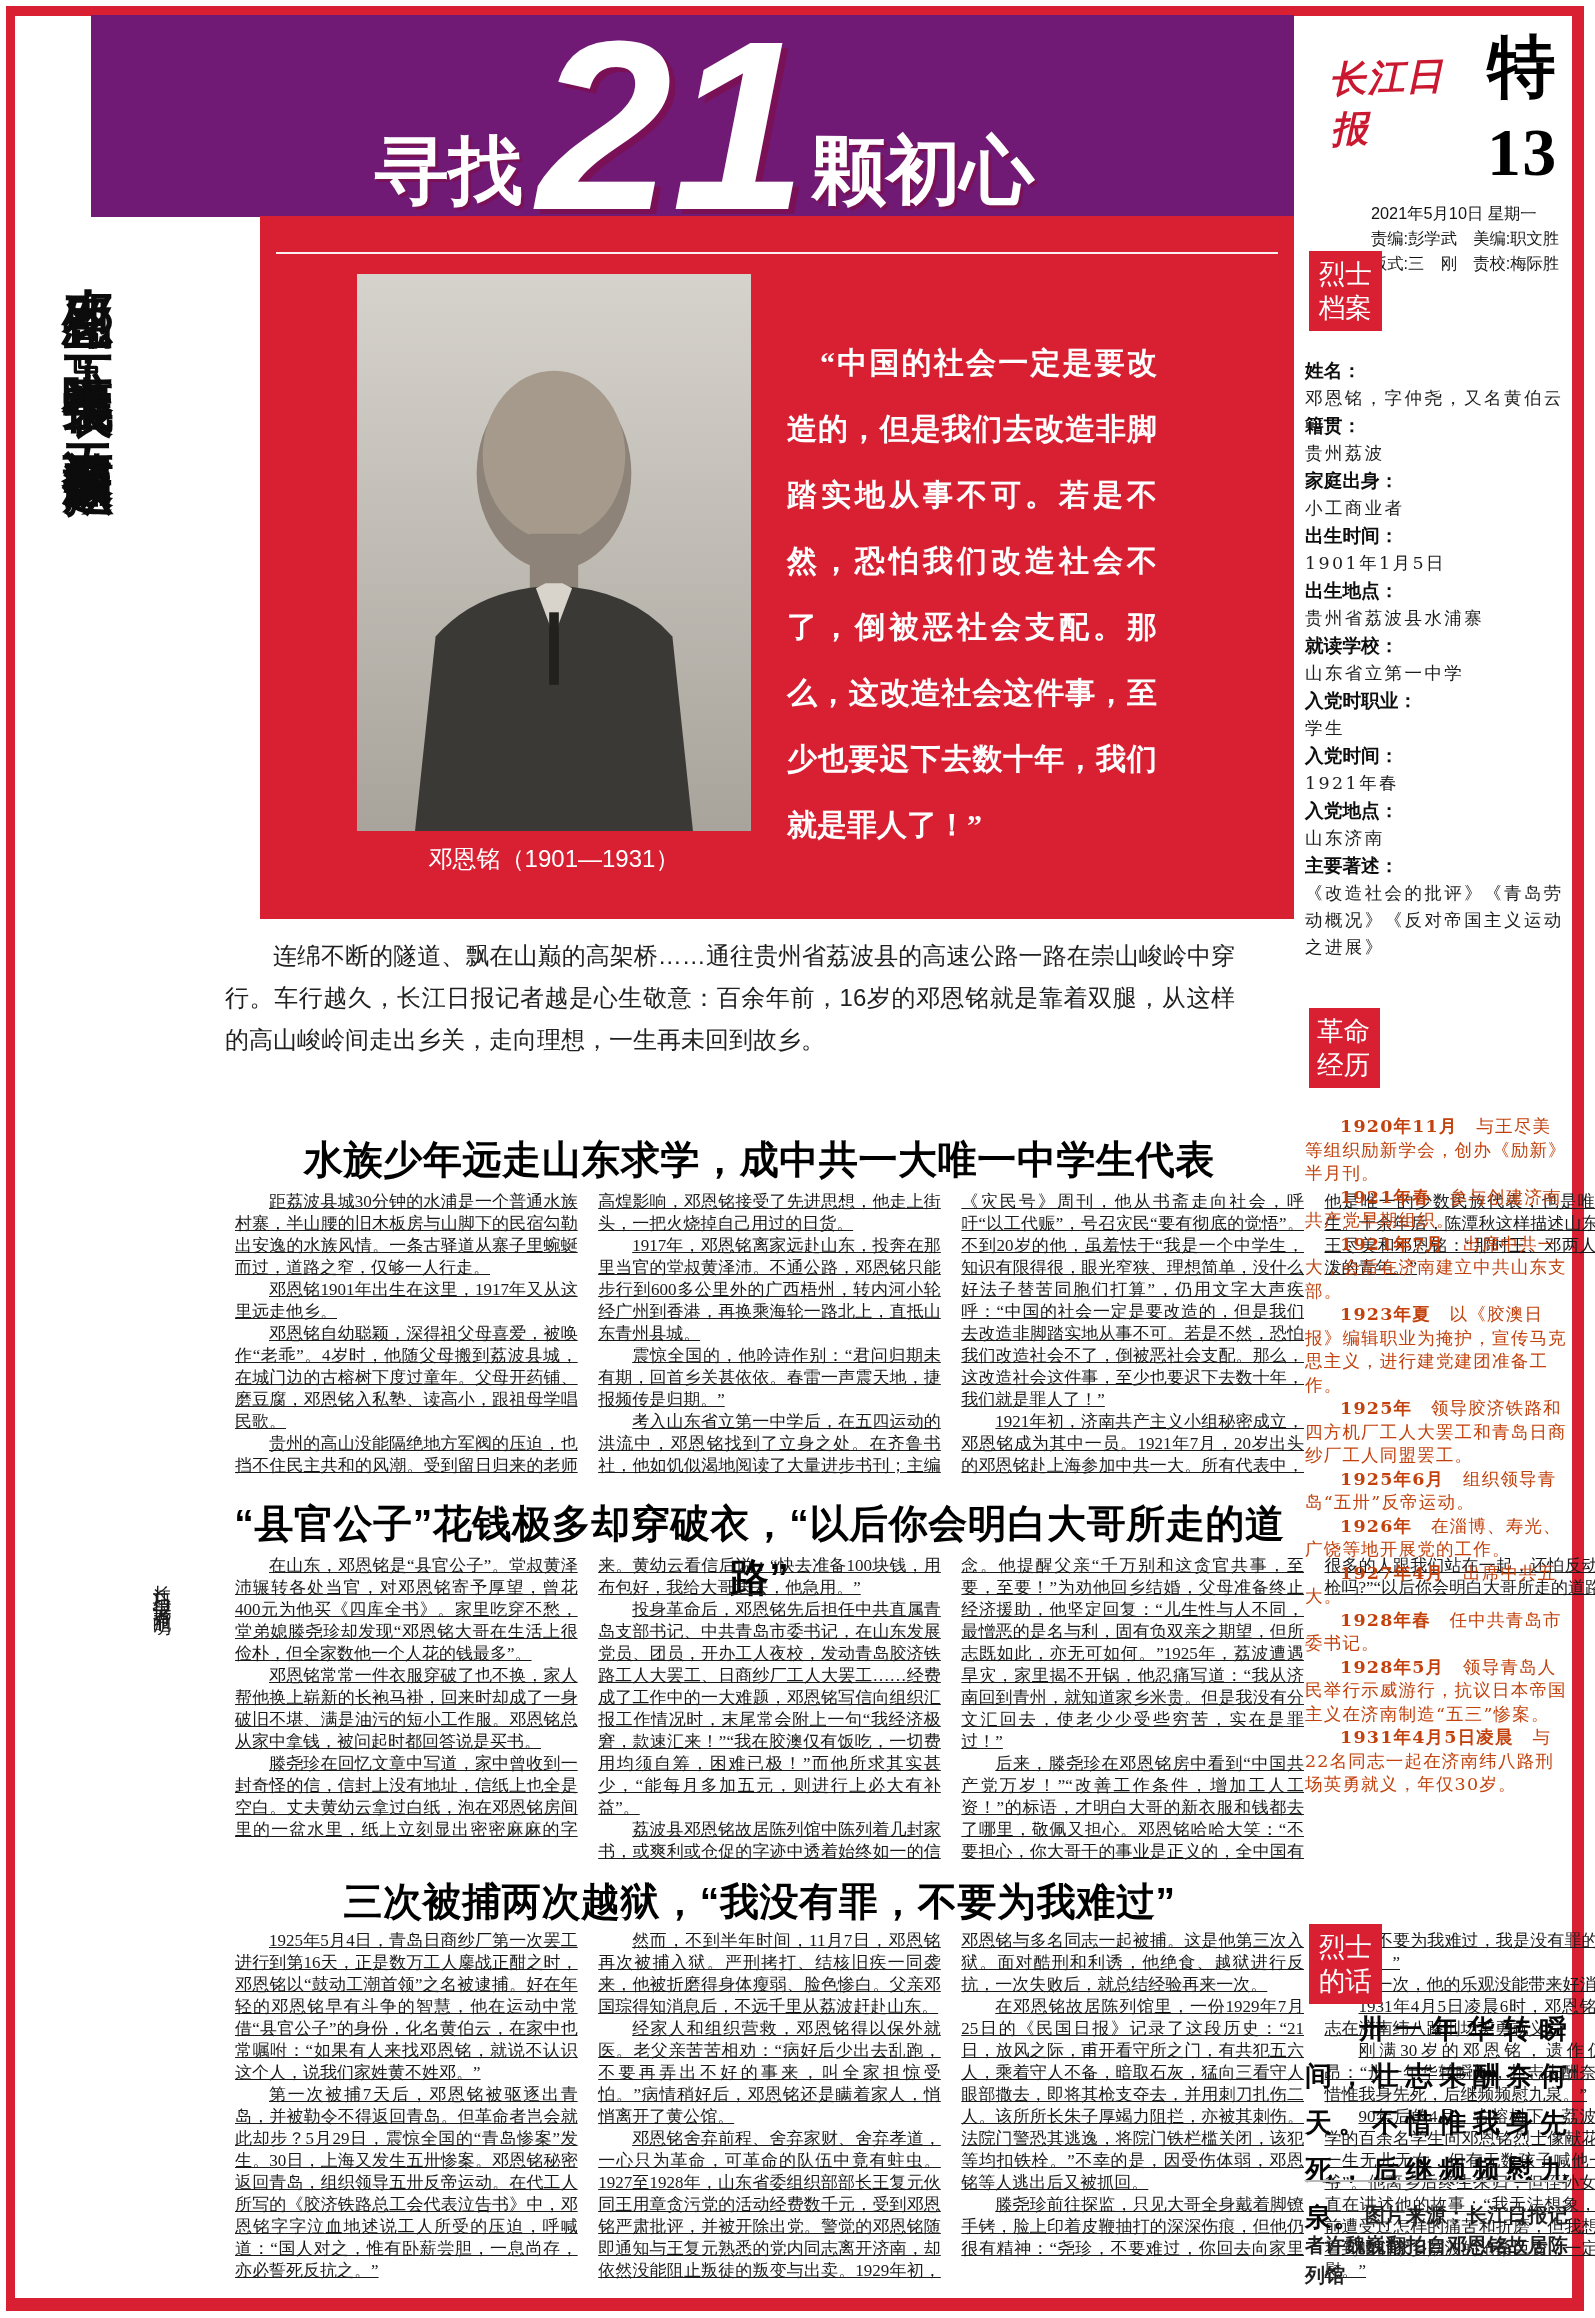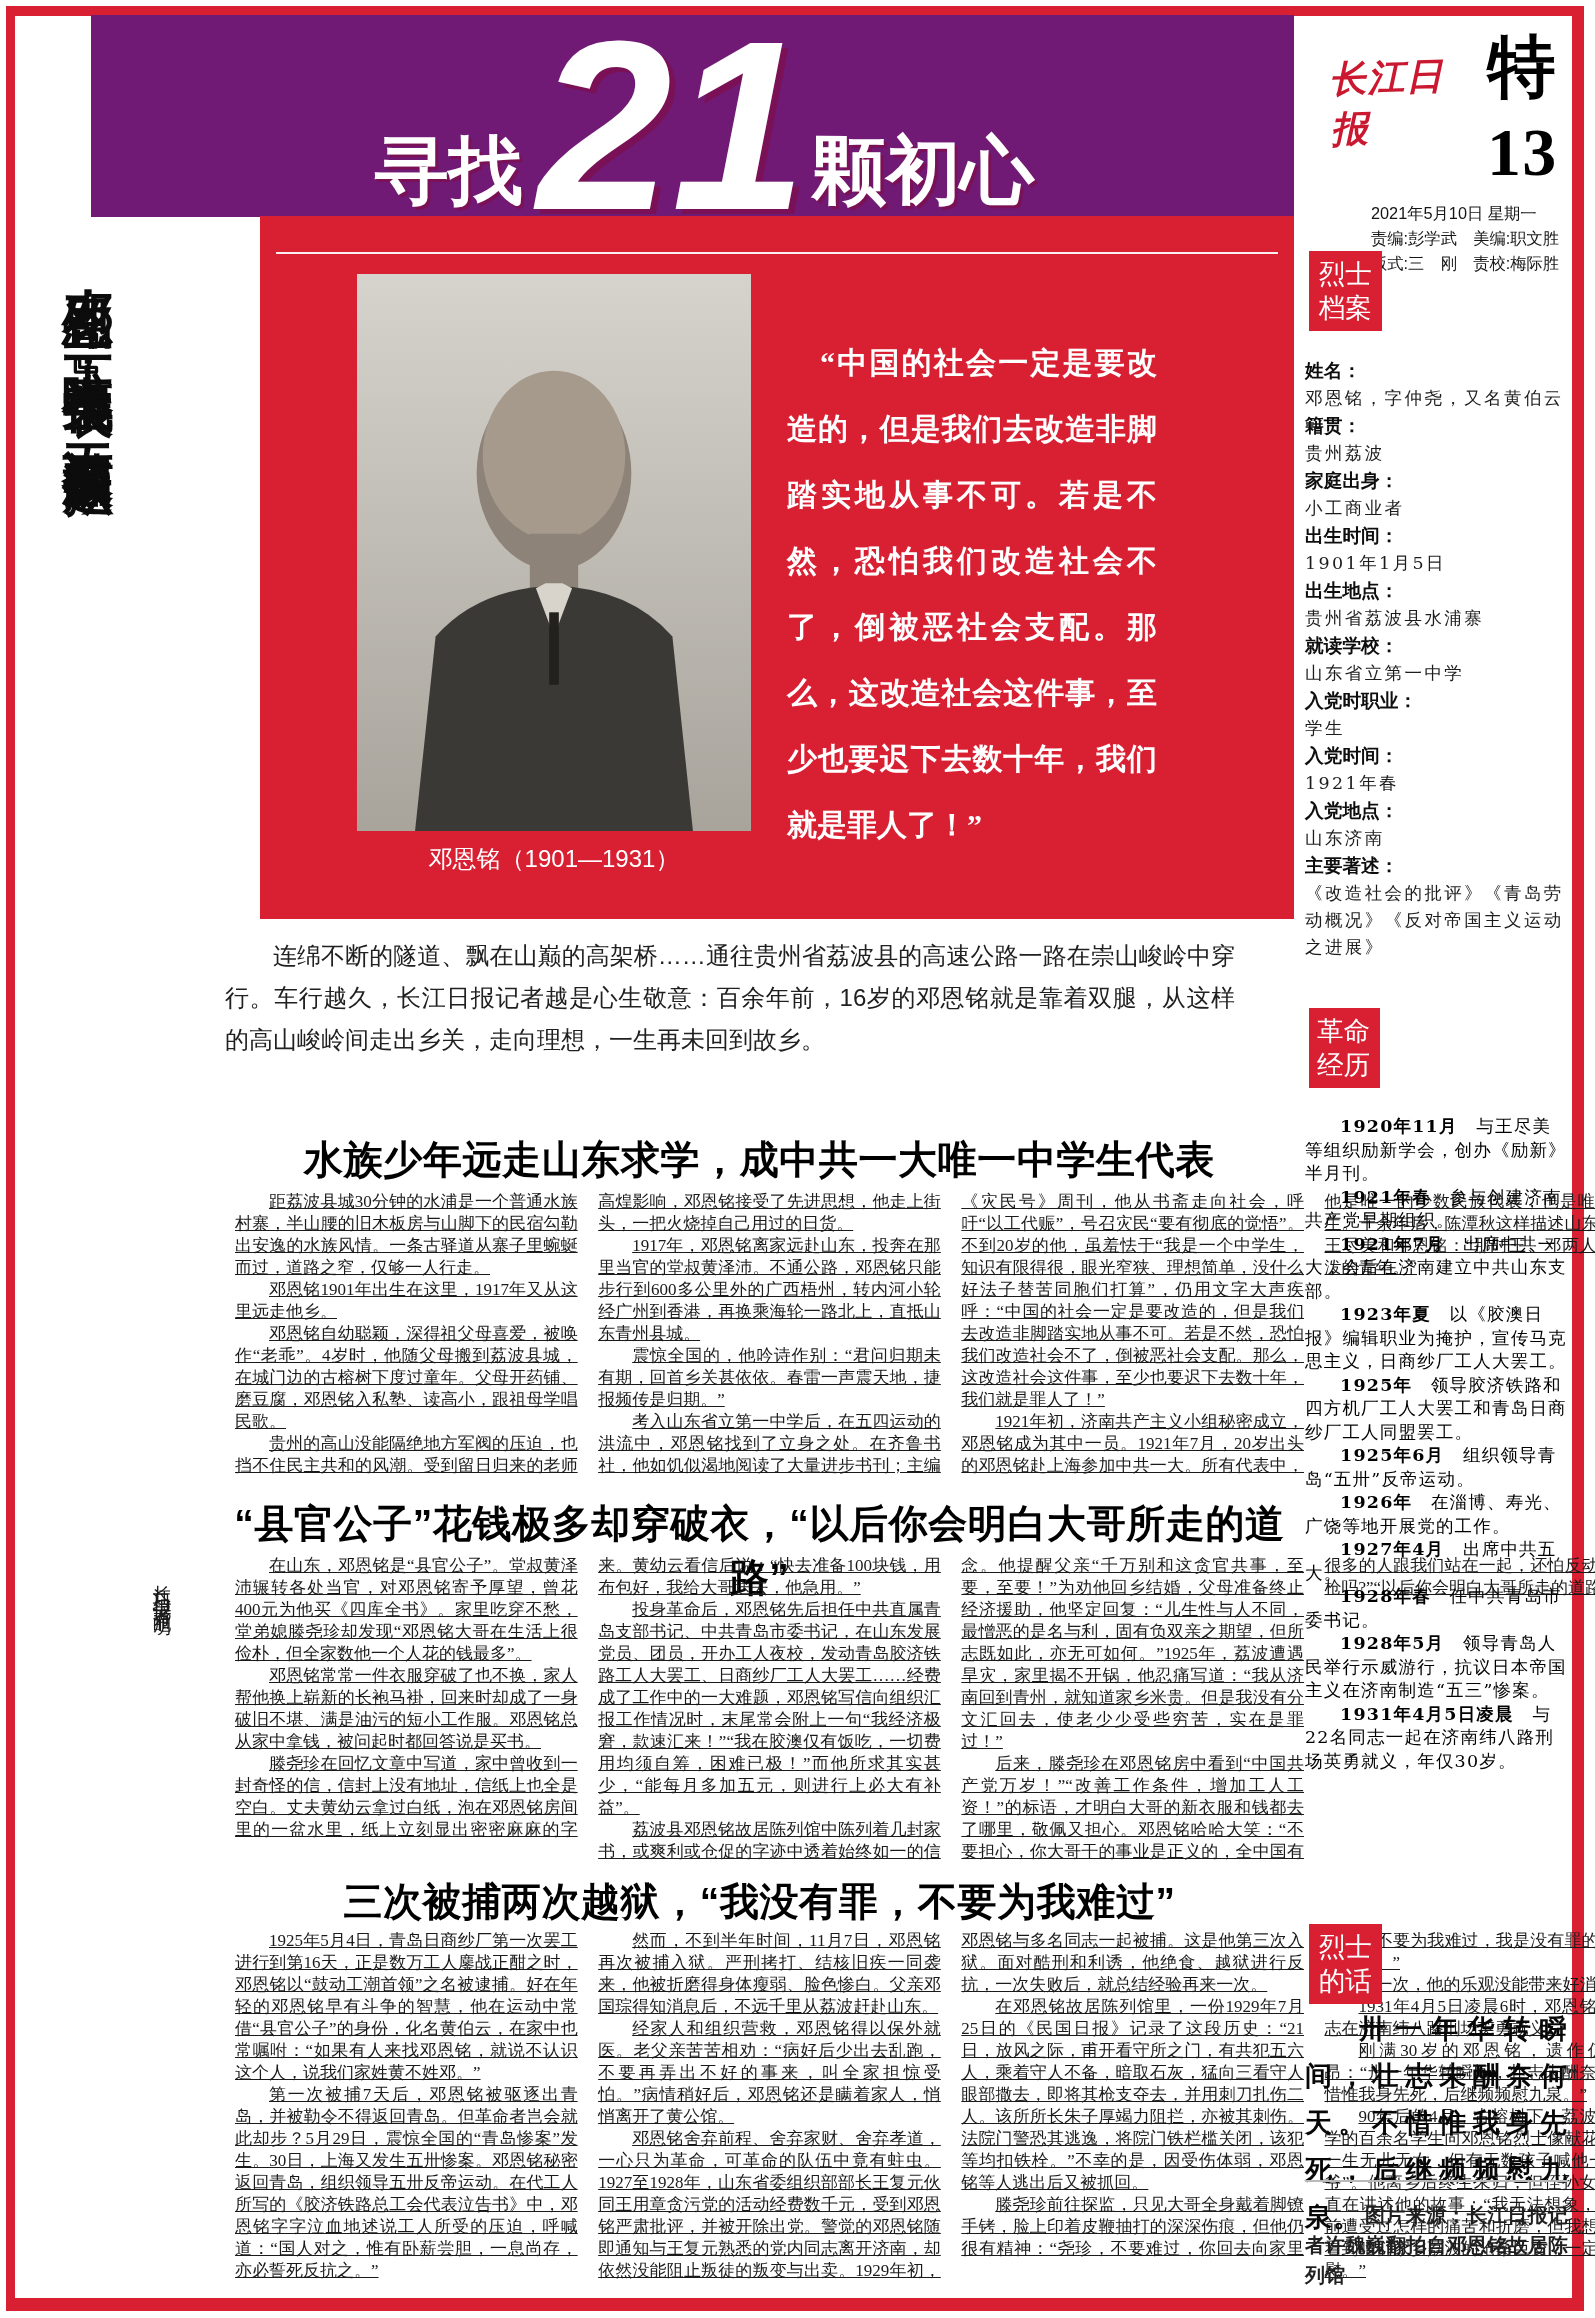--- a/index.html
+++ b/index.html
@@ -60,21 +60,21 @@
 
   
   .badge{position:absolute;left:1309px;background:#d92033;color:#fff;font-weight:normal;
          font-size:26.6px;line-height:34px;padding:6px 9.7px;font-family:"Liberation Sans",sans-serif;}
   .bg1{top:251px;} .bg2{top:1008px;padding-left:8px;} .bg3{top:1924px;}
   .fields{position:absolute;left:1305px;top:357px;width:263px;}
   .f-label{font-weight:bold;font-size:18.7px;line-height:28px;color:#0e0e0e;}
   .f-value{font-family:"DejaVu Serif",serif;font-size:17.5px;line-height:27px;letter-spacing:2.4px;color:#1c1c1c;}
   .timeline{position:absolute;left:1305px;top:1115px;width:263px;}
   .timeline p{margin:0;text-indent:2em;font-family:"DejaVu Serif",serif;font-size:17.5px;
-              line-height:23.5px;letter-spacing:1.2px;color:#000000;}
+              line-height:23.5px;letter-spacing:1.2px;color:#c2410c;}
   .timeline b{font-family:"DejaVu Serif",serif;letter-spacing:1.2px;}
   .words{position:absolute;left:1305px;top:2006px;width:263px;font-family:"Liberation Serif",serif;
          font-weight:bold;font-size:27px;line-height:47px;letter-spacing:1.2px;text-indent:2em;
          text-align:justify;color:#070707;}
   .sb-divider{position:absolute;left:1305px;top:2180px;width:263px;height:1.8px;background:#b9b9b9;}
   .credit{position:absolute;left:1305px;top:2200px;width:263px;font-size:20px;line-height:30px;
           color:#1f1f1f;text-indent:3em;text-align:justify;font-weight:bold;}
 </style>
 </head>
 <body>
@@ -236,21 +236,21 @@
   </div>
   <div class="timeline">
 
       <p><b>1920年11月</b><span>　与王尽美等组织励新学会，创办《励新》半月刊。</span></p>
 
       <p><b>1921年春</b><span>　参与创建济南共产党早期组织。</span></p>
 
       <p><b>1921年7月</b><span>　出席中共一大，会后在济南建立中共山东支部。</span></p>
 
 
-      <p><b>1923年夏</b><span>　以《胶澳日报》编辑职业为掩护，宣传马克思主义，日商纱厂工人大罢工。</span></p>
+      <p><b>1923年夏</b><span>　以《胶澳日报》编辑职业为掩护，宣传马克思主义，进行建党建团准备工作。</span></p>
 
       <p><b>1925年</b><span>　领导胶济铁路和四方机厂工人大罢工和青岛日商纱厂工人同盟罢工。</span></p>
 
       <p><b>1925年6月</b><span>　组织领导青岛“五卅”反帝运动。</span></p>
 
       <p><b>1926年</b><span>　在淄博、寿光、广饶等地开展党的工作。</span></p>
 
       <p><b>1927年4月</b><span>　出席中共五大。</span></p>
 
       <p><b>1928年春</b><span>　任中共青岛市委书记。</span></p>

